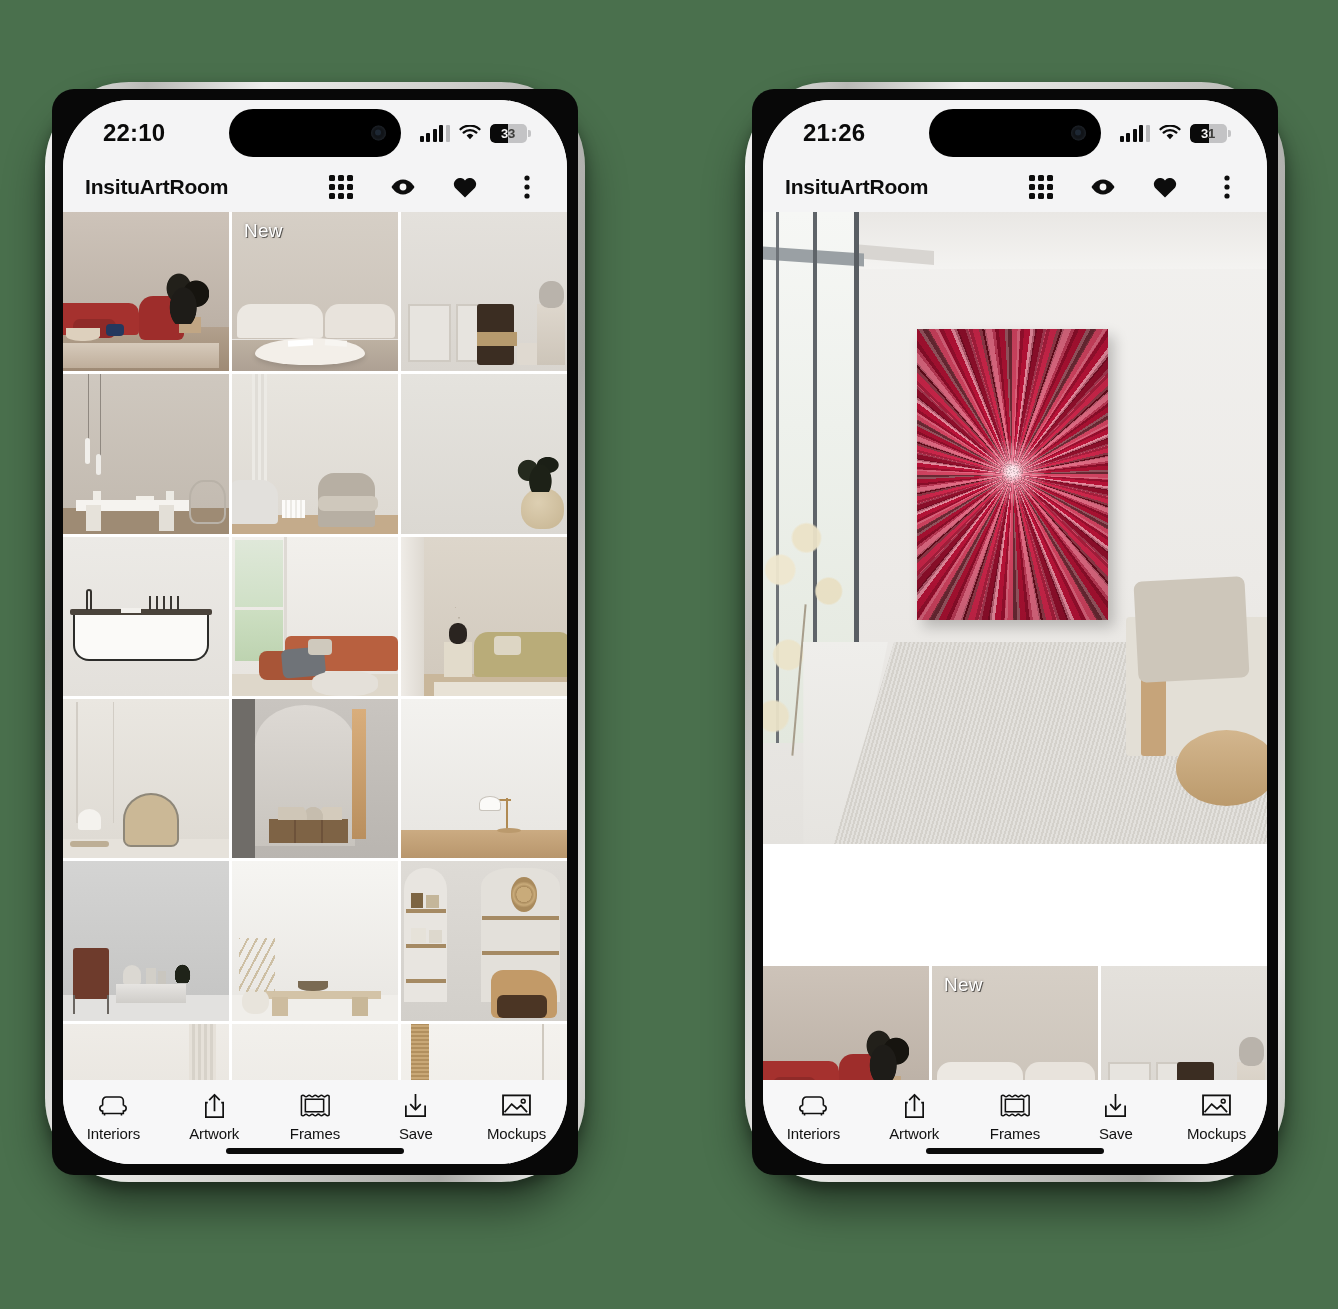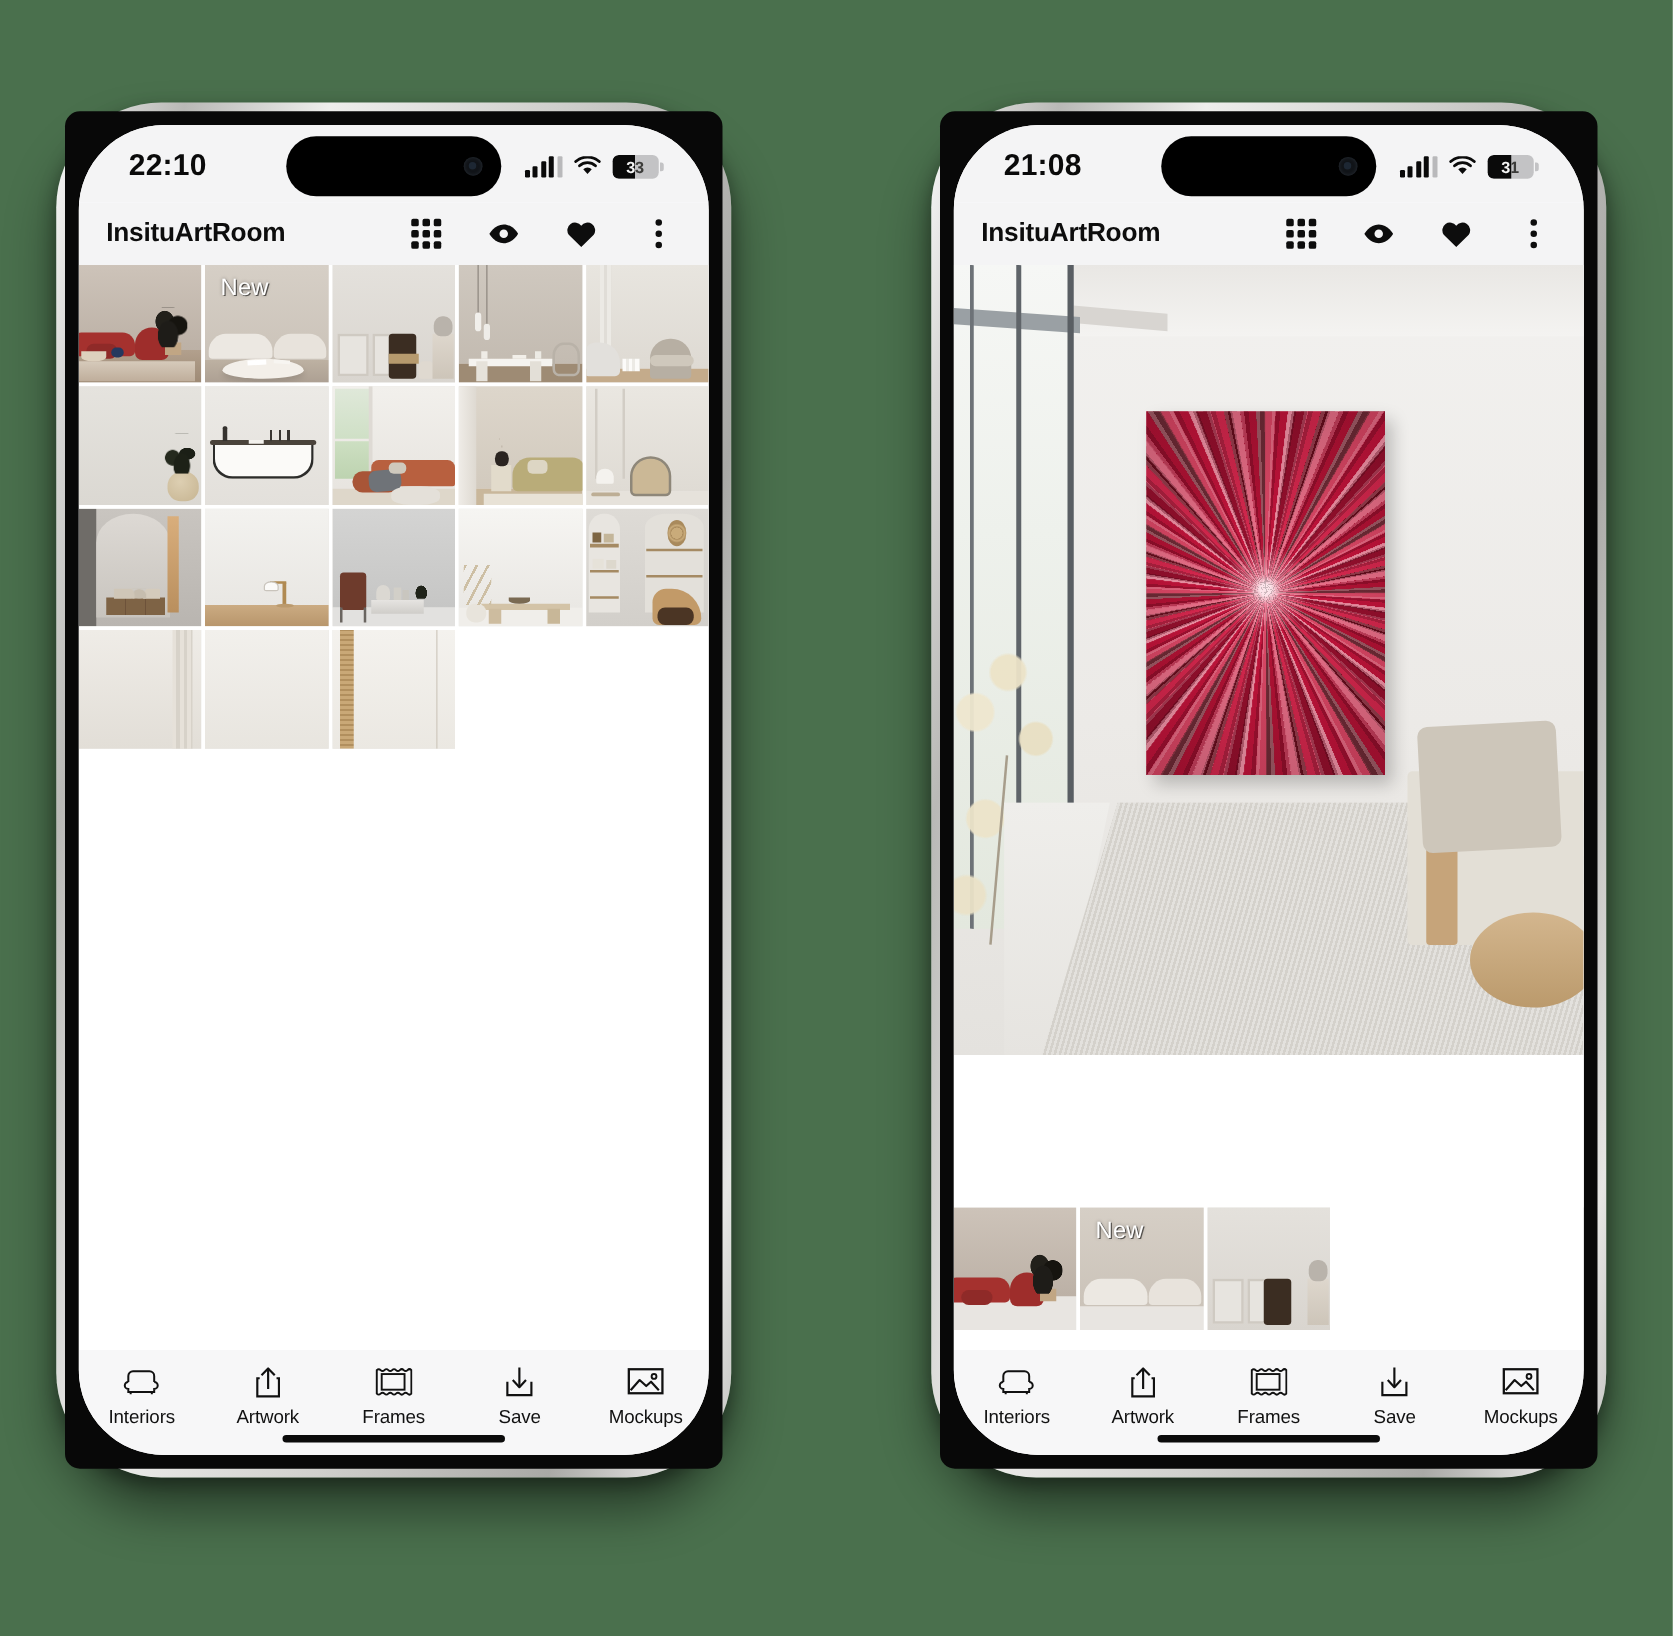--- a/index.html
+++ b/index.html
@@ -26,21 +26,21 @@
                                 #e6e6e4 94%, #c2c2bf 100%);
     padding: 7px;
     box-shadow: 0 26px 40px rgba(0,0,0,0.45), 0 6px 14px rgba(0,0,0,0.35);
   }
   .phone.left  { left: 45px;  top: 82px; }
   .phone.right { left: 745px; top: 82px; }
 
   .bezel {
     width: 100%; height: 100%;
     background: #080808;
-    border-radius: 12px;
+    border-radius: 22px;
     padding: 11px;
   }
 
   .screen {
     position: relative;
     width: 100%; height: 100%;
     background: #ffffff;
     border-radius: 68px;
     overflow: hidden;
     display: flex;
@@ -164,21 +164,21 @@
 
   .grid-icon { display: grid; grid-template-columns: repeat(3, 6px);
                grid-template-rows: repeat(3, 6px); gap: 3px; }
   .grid-icon i { background: #0d0d0d; border-radius: 1.5px; display: block; }
 
   
   .content { flex: 1 1 auto; position: relative; overflow: hidden; background: #fff; }
 
   .thumb-grid {
     display: grid;
-    grid-template-columns: repeat(5, 1fr);
+    grid-template-columns: repeat(3, 1fr);
     gap: 3px;
     width: 100%;
   }
   .thumb {
     position: relative;
     aspect-ratio: 1 / 0.96;
     overflow: hidden;
     background: #e8e5e1;
   }
   .thumb .scene { position: absolute; inset: 0; }
@@ -908,21 +908,21 @@
         <div class="home-ind"></div>
       </div>
     </div>
   </div>
 
   <div class="phone right">
     <div class="bezel">
       <div class="screen">
 
         <div class="statusbar">
-          <div class="status-time">21:08</div>
+          <div class="status-time">21:26</div>
           <div class="notch">
               <div class="cam"></div>
             </div>
           <div class="status-right">
             <div class="sig">
                 <i></i>
                 <i></i>
                 <i></i>
                 <i></i>
                 <i></i>

